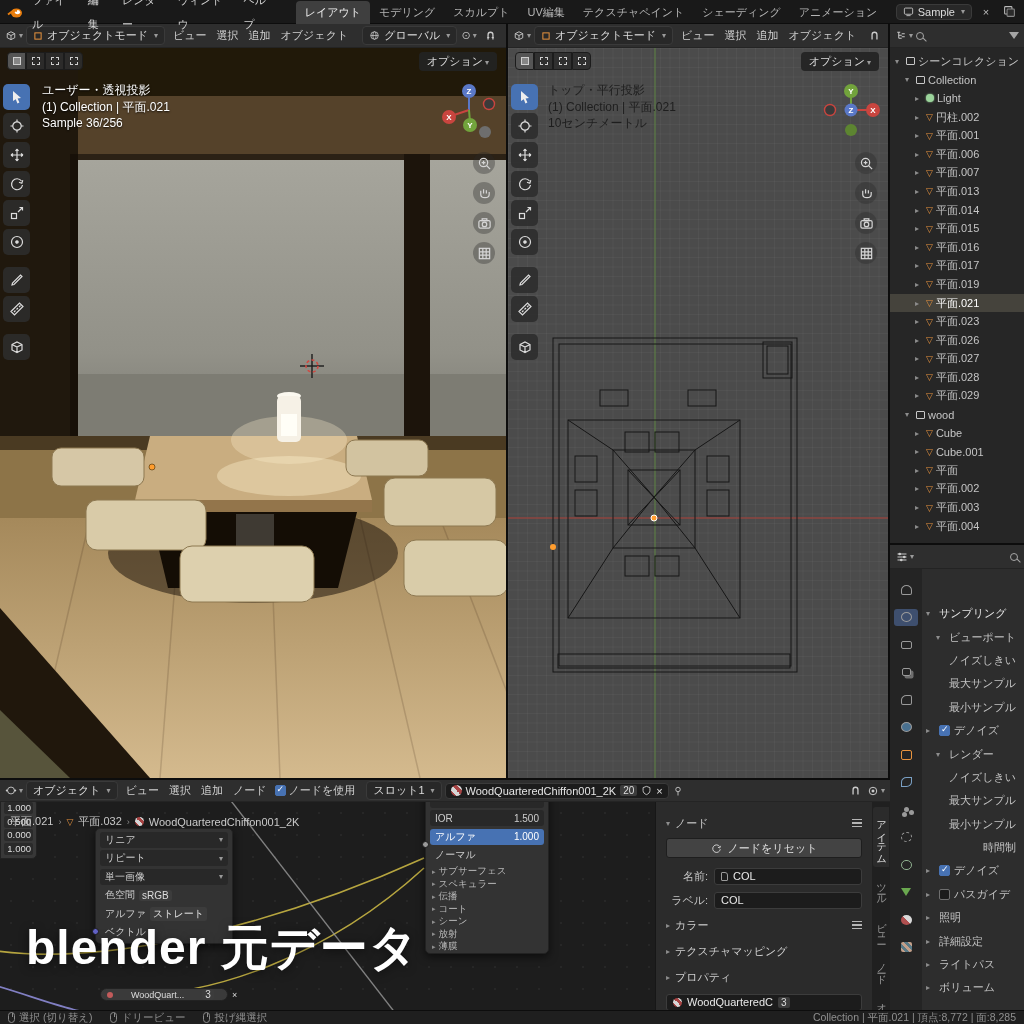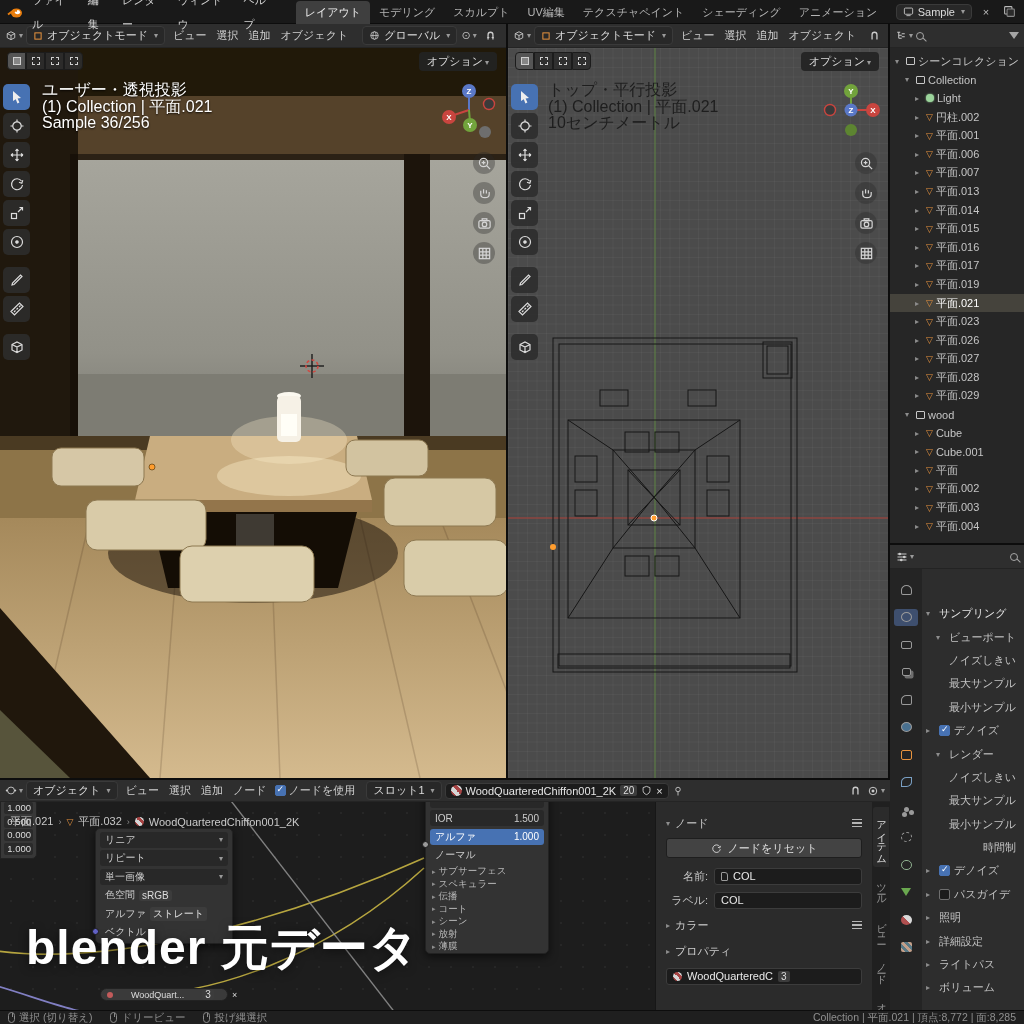--- a/index.html
+++ b/index.html
@@ -48,21 +48,21 @@
 .vtools{position:absolute;top:36px;left:3px;display:flex;flex-direction:column;gap:3px;z-index:5;}
 .toolbtn{width:27px;height:26px;background:rgba(44,44,44,.88);border-radius:5px;display:flex;align-items:center;justify-content:center;}
 .toolbtn.active{background:#4772b3;}
 .toolbtn.gap{margin-top:9px;}
 .toolbtn svg{stroke:#dcdcdc;fill:none;stroke-width:1.2;}
 .gizmo{position:absolute;top:32px;right:5px;width:64px;height:64px;z-index:5;}
 .gizmo text{font-size:8px;fill:#fff;font-weight:bold;}
 .navicons{position:absolute;top:104px;right:11px;display:flex;flex-direction:column;gap:8px;z-index:5;}
 .navbtn{width:22px;height:22px;border-radius:50%;display:flex;align-items:center;justify-content:center;background:rgba(40,40,40,.35);}
 .navbtn svg{stroke:#d5d5d5;fill:none;stroke-width:1.3;}
-.vpinfo{position:absolute;top:34px;color:#fff;text-shadow:0 1px 2px rgba(0,0,0,.85);line-height:16.5px;font-size:16px;z-index:4;}
+.vpinfo{position:absolute;top:34px;color:#fff;text-shadow:0 1px 2px rgba(0,0,0,.85);line-height:16.5px;font-size:12px;z-index:4;}
 .vp-left .vpinfo{left:42px;}
 .vp-right .vpinfo{left:40px;text-shadow:none;color:#1e1e1e;}
 
 
 .outliner{position:absolute;left:890px;top:24px;width:134px;height:521px;background:#262626;border-bottom:2px solid #0d0d0d;overflow:hidden;}
 .orows{padding-top:4px;}
 .orow{display:flex;align-items:center;height:18.6px;padding-left:5px;gap:3px;color:#c5c5c5;white-space:nowrap;overflow:hidden;}
 .orow.d1{padding-left:15px;}
 .orow.d2{padding-left:25px;}
 .orow.active{background:#45433c;color:#fff;}
@@ -1099,20 +1099,23 @@
         <span class="flabel">ラベル:</span>
         <span class="ninput">
             <span>COL</span>
           </span>
       </div>
       <div class="npsec">
         <span>カラー</span>
         <span class="bars right"></span>
       </div>
       <div class="npsec">
+        <span>テクスチャマッピング</span>
+      </div>
+      <div class="npsec">
         <span>プロパティ</span>
       </div>
       <div class="fieldrow">
         <span class="ninput">
             <span class="sphico" style="width:9px;height:9px"></span>
             <span>WoodQuarteredC</span>
             <span class="badge">3</span>
           </span>
       </div>
     </div>

